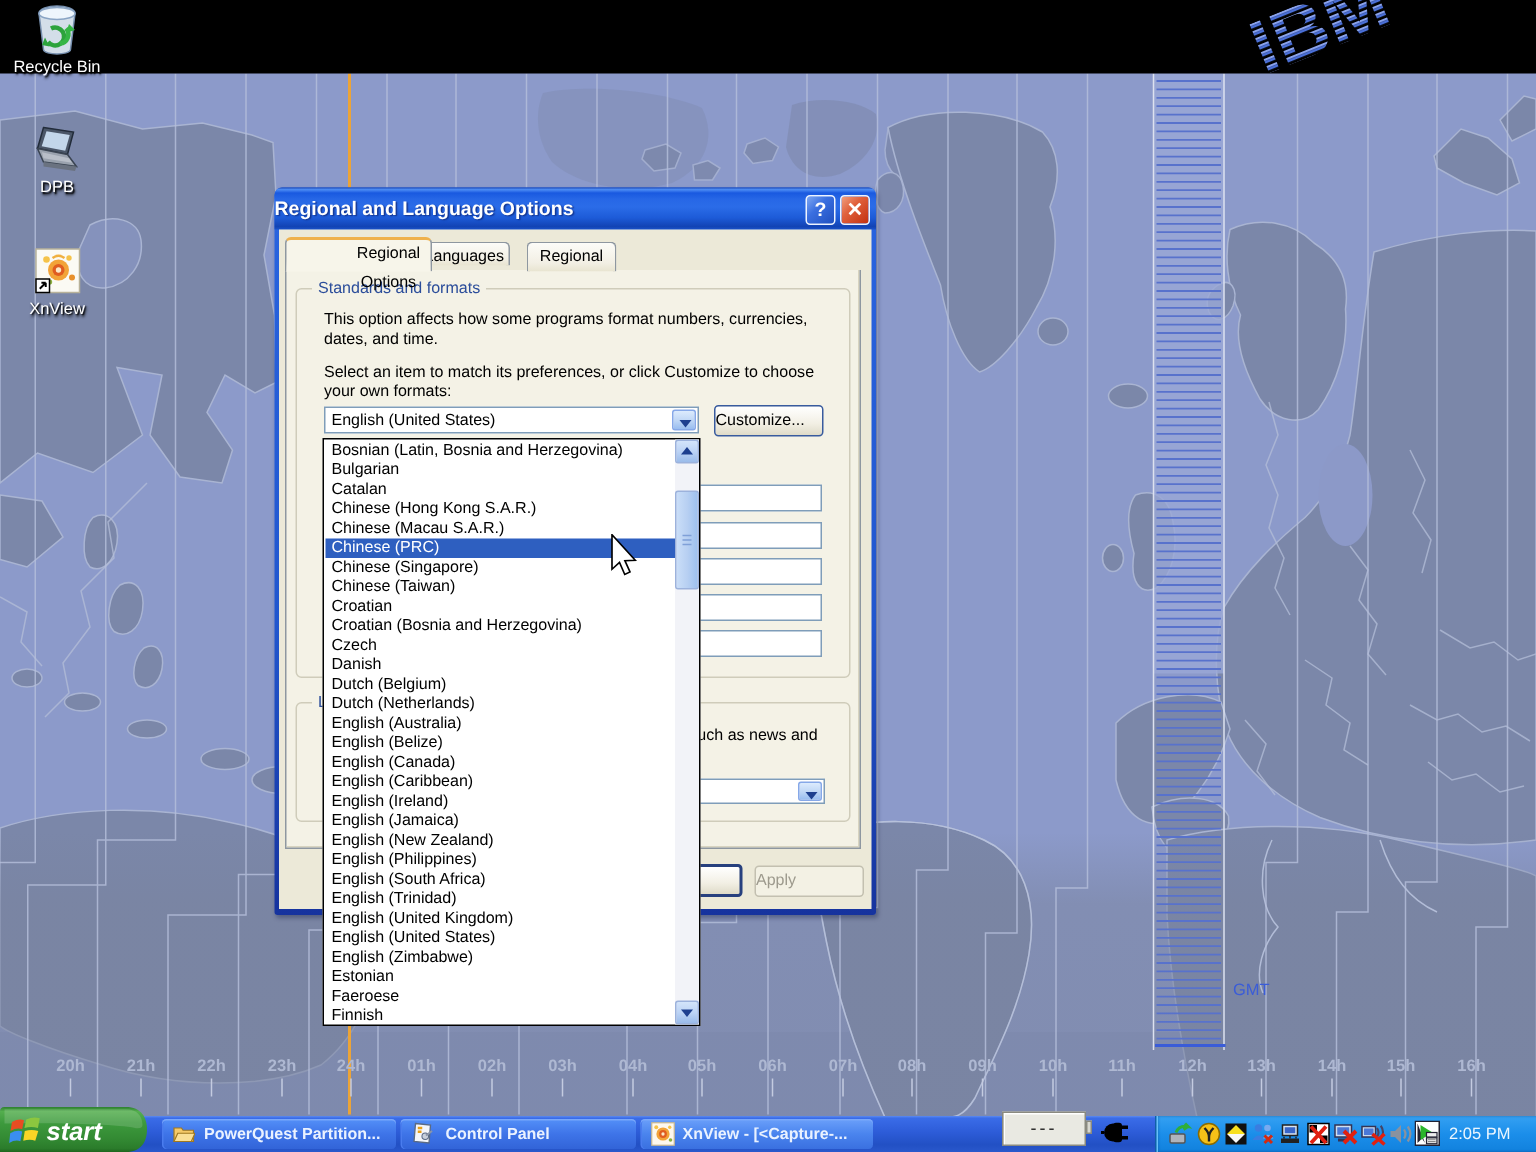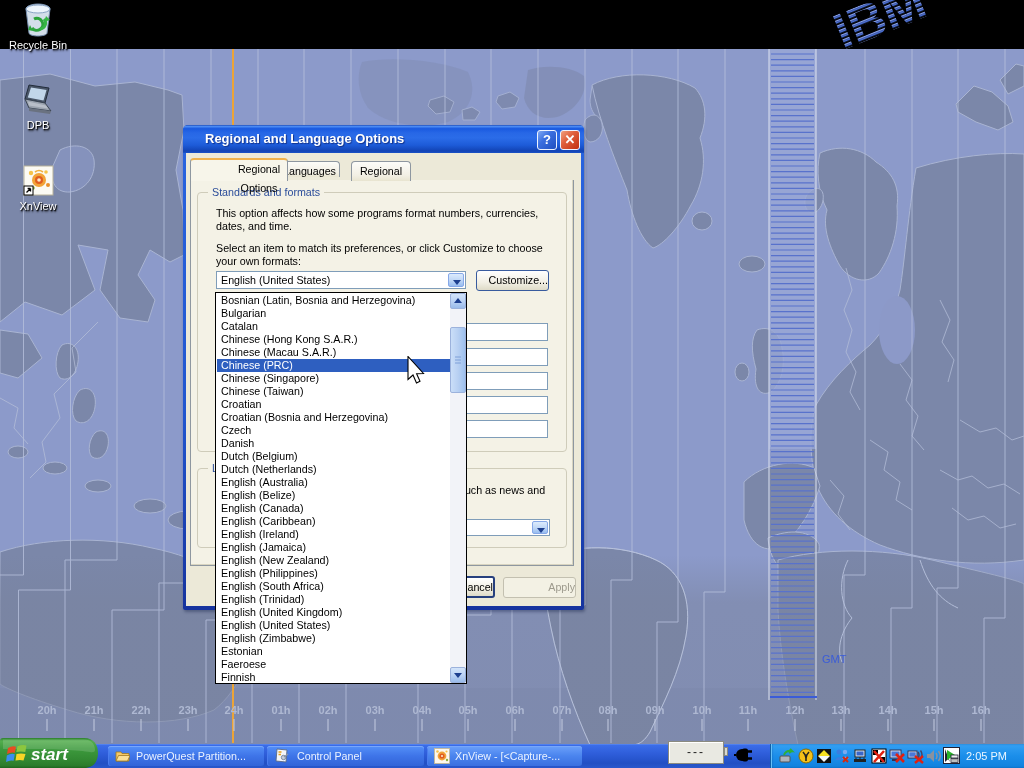--- a/index.html
+++ b/index.html
@@ -4,52 +4,52 @@
 <style>
 * { margin:0; padding:0; box-sizing:border-box; }
 html,body { width:1024px; height:768px; overflow:hidden; background:#8c9aca; font-family:"Liberation Sans", sans-serif; }
 #desk { position:absolute; left:0; top:0; width:1024px; height:768px; }
 .icolabel { position:absolute; color:#fff; font-size:11px; text-align:center; width:80px; text-shadow:1px 1px 1px #000, 1px 2px 2px rgba(0,0,0,.8); }
 
 
 #dlg { position:absolute; left:183px; top:125px; width:401px; height:485px; border-radius:5px 5px 2px 2px; background:linear-gradient(180deg,#2964e0 0%,#2156ce 60%,#16339e 100%); box-shadow:1px 2px 3px rgba(10,20,60,.35); }
 #titlebar { position:absolute; left:0; top:0; right:0; height:28px; border-radius:5px 5px 0 0;
   background:linear-gradient(180deg,#1e4cb8 0%,#4d8cf4 5%,#1959e0 13%,#2767e6 28%,#2b6ce8 46%,#1d5bd8 72%,#1243b4 93%,#1a52c8 100%);
-  color:#fff; font-size:13px; font-weight:bold; line-height:27px; padding-left:22px; text-shadow:1px 1px 1px #12328c; }
+  color:#fff; font-size:13px; font-weight:bold; line-height:27px; padding-left:0; text-shadow:1px 1px 1px #12328c; }
 .tbtn { position:absolute; top:5px; width:20px; height:20px; border:1px solid #eef4ff; border-radius:3px; color:#fff; font-size:13px; font-weight:bold; text-align:center; line-height:18px; }
 #helpbtn { left:354px; background:linear-gradient(135deg,#7fa8f2 0%,#3a6fe0 40%,#2050c0 100%); }
 #closebtn { left:377px; background:linear-gradient(135deg,#f0a080 0%,#e0603c 40%,#c23010 100%); }
 #dlgclient { position:absolute; left:3px; right:3px; top:28px; bottom:4px; background:#ece9d8; }
 
 .tab { position:absolute; font-size:10.7px; text-align:center; border:1px solid #8e97a0; border-bottom:none; border-radius:4px 4px 0 0; background:linear-gradient(180deg,#fcfcf8,#f2efe4 70%,#e8e4d0); }
 #tabpage { position:absolute; left:4px; top:27px; width:384px; height:386px; background:#f4f2e6; border:1px solid #8e97a0; border-top:none; box-shadow:inset -1px -1px 0 #d8d4c0; }
 #tab1 { left:4px; top:5px; width:98px; height:23px; background:#f7f5ea; border-top:2.5px solid #efb14c; line-height:19px; z-index:3;padding-left:40px; }
 #tab2 { left:93px; top:8px; width:61px; height:16px; line-height:18px; }
 #tab3 { left:165px; top:8px; width:60px; height:20px; line-height:18px; }
 
 .grpbox { position:absolute; border:1px solid #cfccba; border-radius:4px; }
 .grplabel { position:absolute; font-size:10.7px; color:#2b4d9a; background:#f4f2e6; padding:0 4px; }
 .txt { position:absolute; font-size:10.7px; color:#000; line-height:13px; }
 .editbox { position:absolute; background:#fff; border:1px solid #7f9db9; }
-.xpbtn { position:absolute; font-size:10.7px; color:#000; text-align:right; background:linear-gradient(180deg,#ffffff,#f2efe4 60%,#dfdbc8); border:1px solid #385b9e; border-radius:3px; }
+.xpbtn { position:absolute; font-size:10.7px; color:#000; text-align:left; background:linear-gradient(180deg,#ffffff,#f2efe4 60%,#dfdbc8); border:1px solid #385b9e; border-radius:3px; }
 .combo { position:absolute; background:#fff; border:1px solid #7f9db9; font-size:10.7px; }
 .comboarrow { position:absolute; right:1px; top:1px; bottom:1px; width:16px; border:1px solid #86a8e8; border-radius:2px; background:linear-gradient(180deg,#dcebfd,#c1d8f6 50%,#98bdf0); }
 .comboarrow:after { content:""; position:absolute; left:4px; top:6px; border-left:4px solid transparent; border-right:4px solid transparent; border-top:5px solid #1d3f8f; }
 
 
 #droplist { position:absolute; left:215px; top:292px; width:252px; height:392px; background:#fff; border:1px solid #000; z-index:20; }
 .li { position:absolute; left:1px; font-size:10.7px; line-height:13px; padding-left:4px; width:233px; height:13px; white-space:nowrap; }
 .lisel { background:#2e5fc0; color:#fff; }
 #sbar { position:absolute; right:0; top:0; width:16px; height:390px; background:#f2f3f8; }
 .sbtn { position:absolute; left:0; width:16px; height:16px; background:linear-gradient(180deg,#d3e4fa,#bcd3f5 50%,#9abbea); border:1px solid #9cb2dc; border-radius:2px; }
 #sthumb { position:absolute; left:0; top:34px; width:16px; height:66px; background:linear-gradient(90deg,#cadef8,#b8d0f2 50%,#9dc0ee); border:1px solid #9cb2dc; border-radius:2px; }
 
 
 #taskbar { position:absolute; left:0; top:744px; width:1024px; height:24px; background:linear-gradient(180deg,#5c8af0 0%,#3a6ce8 6%,#2d5cd8 45%,#2250c4 80%,#2a58cc 100%); }
-.taskbtn { position:absolute; top:2px; height:20px; border-radius:3px; background:linear-gradient(180deg,#5490f8 0%,#3e74e8 50%,#3264d8 100%); box-shadow:inset 0 1px 0 #79a7fa, inset 1px 0 0 #4a7cee; color:#eaf2ff; font-size:10.7px; line-height:20px; white-space:nowrap; overflow:hidden; }
+.taskbtn { position:absolute; top:2px; height:20px; border-radius:3px; background:linear-gradient(180deg,#5490f8 0%,#3e74e8 50%,#3264d8 100%); box-shadow:inset 0 1px 0 #79a7fa, inset 1px 0 0 #4a7cee; color:#eaf2ff; font-size:10.7px; line-height:20px; white-space:nowrap; overflow:hidden;font-weight:bold; }
 #tray { position:absolute; left:770px; top:0px; width:254px; height:24px; background:linear-gradient(180deg,#35a1f3 0%,#1b8eea 50%,#1181dd 100%); box-shadow:inset 2px 0 2px rgba(0,30,90,.4); }
 #clock { position:absolute; left:196px; top:0; font-size:11px; color:#eaf6ff; line-height:24px; }
 </style>
 </head>
 <body>
 <div id="desk">
 <svg width="1024" height="768" viewBox="0 0 1024 768">
 <defs>
 <pattern id="ibmstripe" width="10" height="5" patternUnits="userSpaceOnUse">
   <rect width="10" height="1.4" fill="#8aa2ec"></rect>

